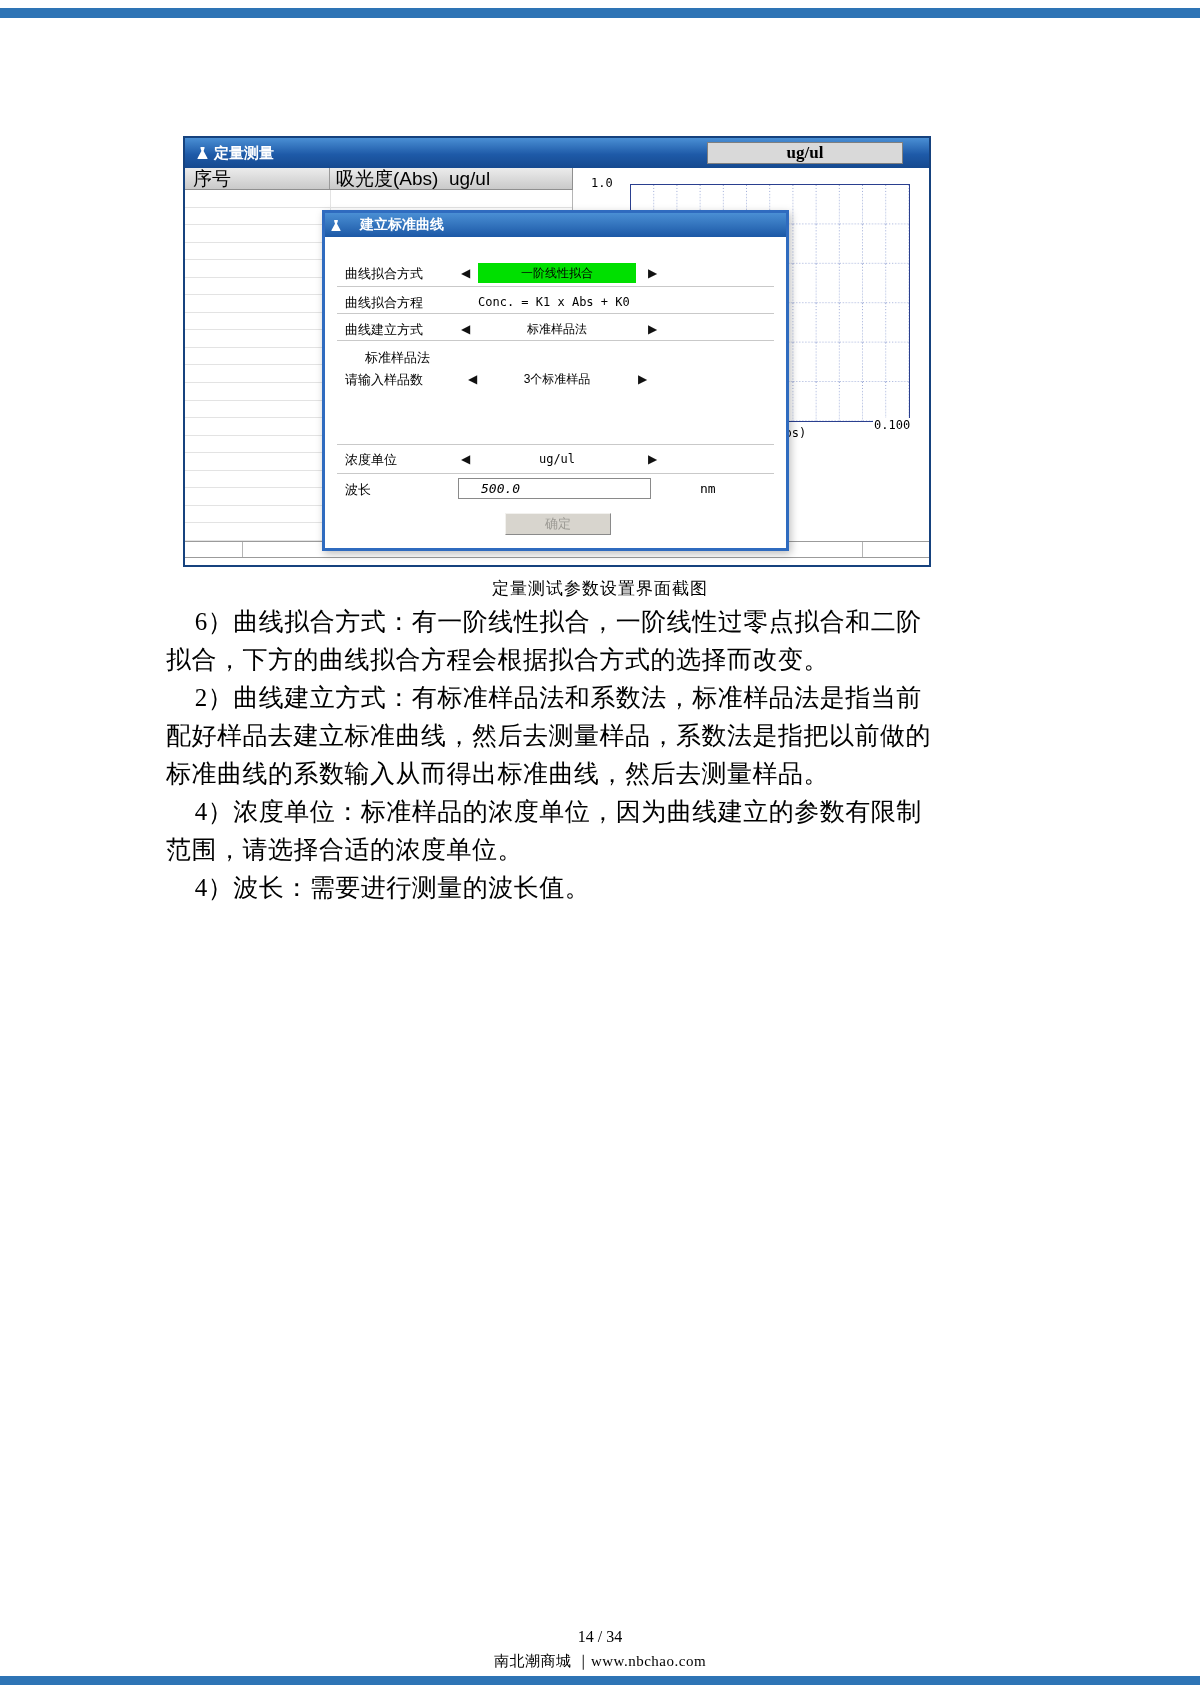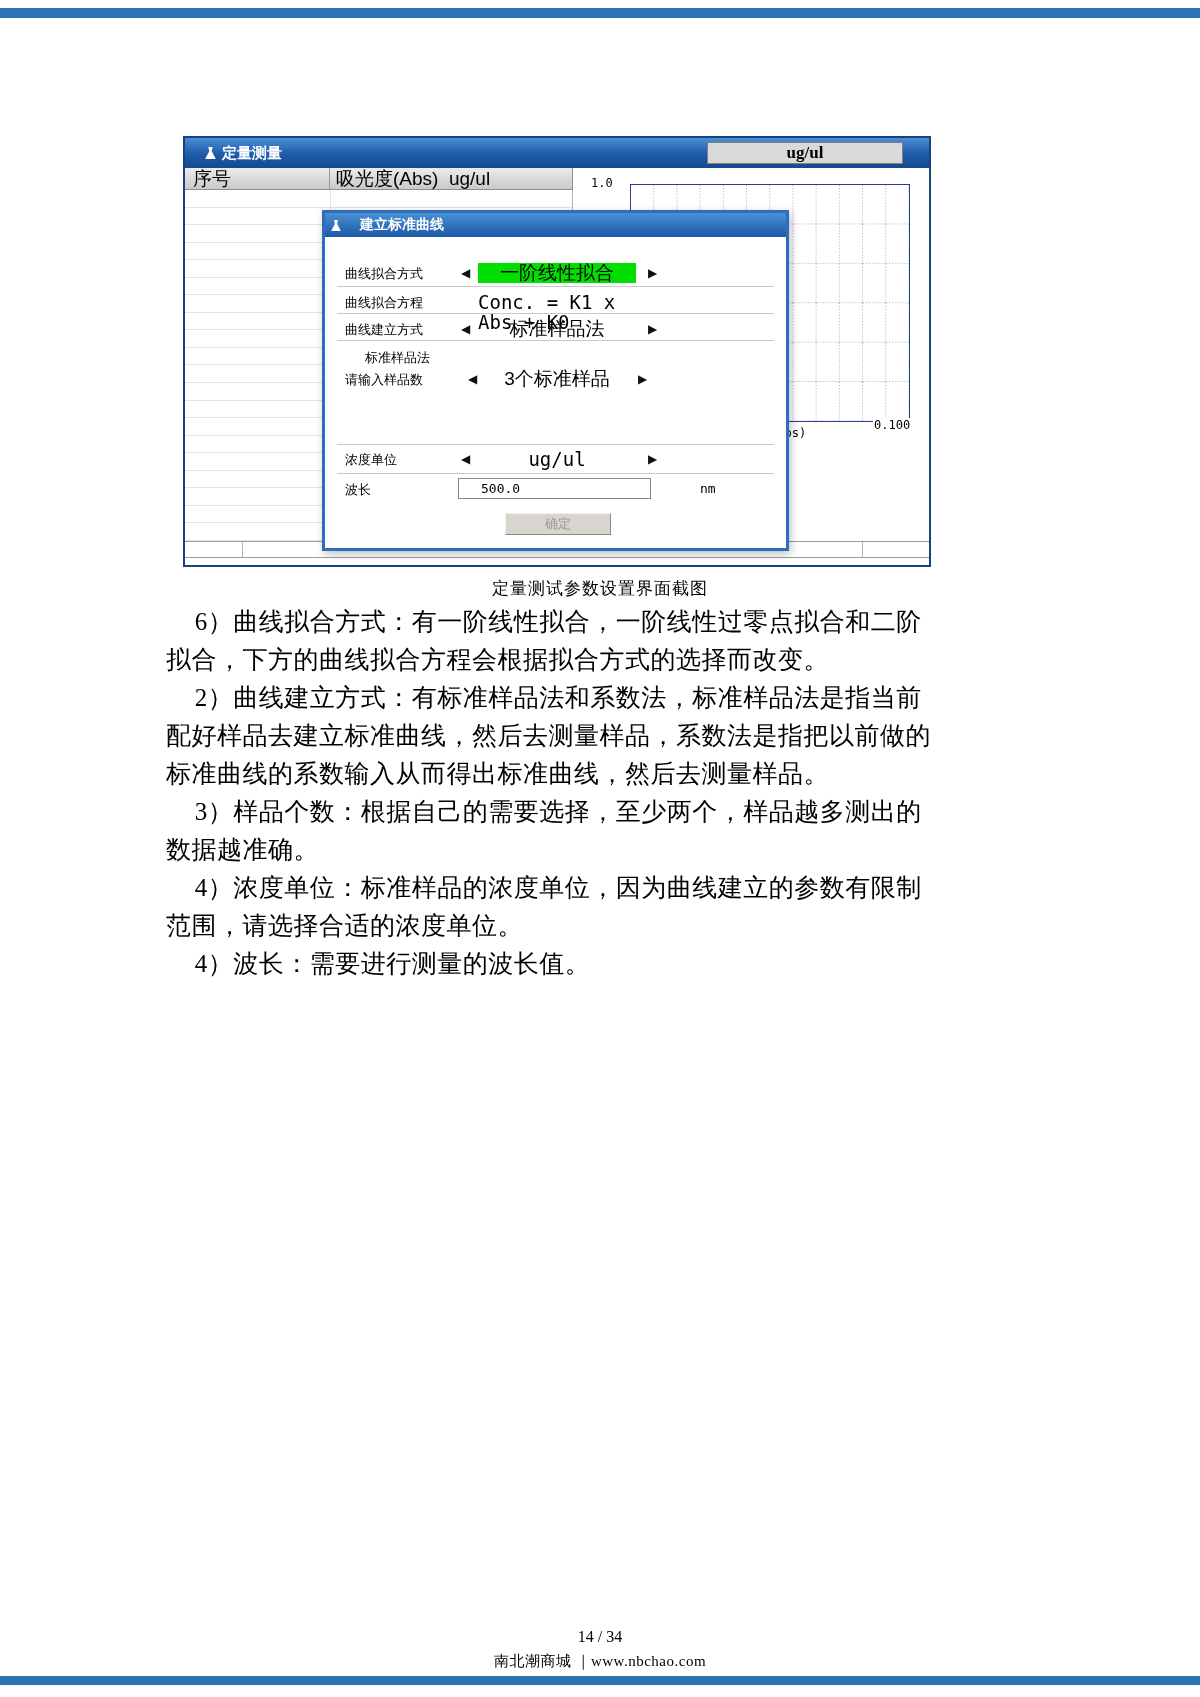--- a/index.html
+++ b/index.html
@@ -16,21 +16,21 @@
   
   .app-window {
     position:absolute; left:183px; top:136px; width:748px; height:431px;
     border:2px solid #16427e; background:#fff;
     font-family:"Liberation Sans", sans-serif; font-size:13px;
   }
   .app-titlebar {
     position:absolute; left:0; top:0; width:100%; height:30px;
     background:linear-gradient(180deg,#4a8fd4,#1e5aa8 55%,#15498f);
     color:#fff; font-weight:bold; font-size:15px;
-    display:flex; align-items:center; padding:0 20px; gap:6px;
+    display:flex; align-items:center; padding:0 12px; gap:6px;
   }
   .unit-box {
     position:absolute; right:26px; top:4px; width:196px; height:22px;
     background:#d9d9d9; border:1px solid #7f7f7f;
     font-family:"Liberation Serif", serif; font-weight:bold; font-size:17px;
     color:#000; text-align:center; line-height:20px;
   }
   .tbl-header {
     position:absolute; left:0; top:30px; width:388px; height:22px;
     background:linear-gradient(#ececec,#c9c9c9);
@@ -73,29 +73,29 @@
   }
   .dialog-body { position:relative; height:311px;margin-top:16px; }
   .d-row { position:absolute; left:0; right:0; height:22px; }
   .d-label { position:absolute; left:20px; top:3px; font-size:13px; }
   .d-note  { position:absolute; left:40px; top:3px; font-size:13px; }
   .arr { position:absolute; top:4px; font-size:12px; color:#111; cursor:pointer; line-height:14px; }
   .arr-l { left:136px; }
   .arr-r { left:323px; }
   .d-val {
     position:absolute; left:153px; top:1px; width:158px; height:20px;
-    text-align:center; line-height:20px; font-size:19px;
+    text-align:center; line-height:20px; font-size:12px;
   }
   .d-val.green { background:#00e000; }
   .d-val.mono, .mono { font-family:"DejaVu Sans Mono", monospace; }
   .d-sep { position:absolute; left:12px; right:12px; border-top:1px solid #c9c9c9; }
   .wl-input {
     position:absolute; left:133px; top:0; width:193px; height:21px;
     border:1px solid #8a8a8a; background:#fff;
-    font-family:"DejaVu Sans Mono", monospace; font-size:13px; padding-left:22px;
+    font-family:"DejaVu Sans Mono", monospace; font-size:13px; padding-left:22px;font-style:italic;
   }
   .wl-unit { position:absolute; left:375px; top:3px; font-family:"DejaVu Sans Mono",monospace; font-size:13px; }
   .ok-button {
     position:absolute; left:180px; top:260px; width:106px; height:22px;
     background:#d8d5ce; color:#9c9a94; font-size:13px; text-align:center; line-height:20px;
     border:1px solid #8a8a8a; border-top-color:#f2f1ee; border-left-color:#f2f1ee;
   }
 
   
   .caption {
@@ -249,22 +249,20 @@
   </div>
 
   <div class="caption">定量测试参数设置界面截图</div>
 
   <div class="doc-text">
     <p class="indent">6）曲线拟合方式：有一阶线性拟合，一阶线性过零点拟合和二阶
 拟合，下方的曲线拟合方程会根据拟合方式的选择而改变。</p>
     <p class="indent">2）曲线建立方式：有标准样品法和系数法，标准样品法是指当前
 配好样品去建立标准曲线，然后去测量样品，系数法是指把以前做的
 标准曲线的系数输入从而得出标准曲线，然后去测量样品。</p>
-    <p class="indent">3）样品个数：根据自己的需要选择，至少两个，样品越多测出的
-数据越准确。</p>
     <p class="indent">4）浓度单位：标准样品的浓度单位，因为曲线建立的参数有限制
 范围，请选择合适的浓度单位。</p>
     <p class="indent">4）波长：需要进行测量的波长值。</p>
   </div>
 
   <div class="footer-page">14 / 34</div>
   <div class="footer-site">南北潮商城 ｜www.nbchao.com</div>
 
   <div class="hbar bottom"></div>
 </div>

